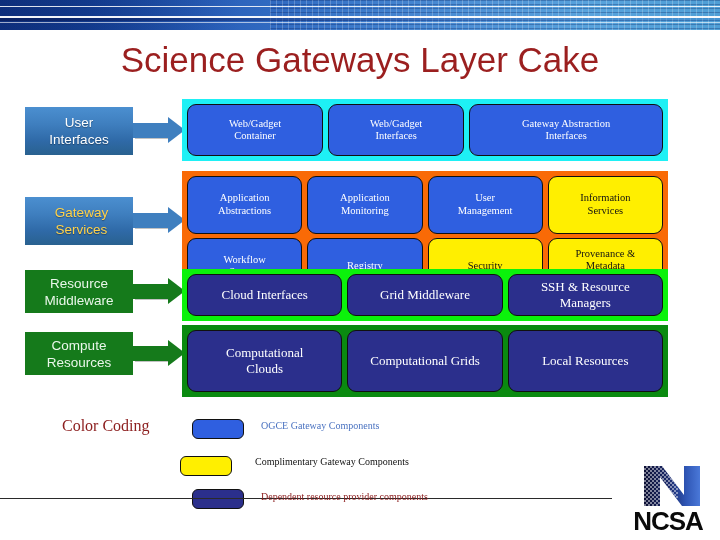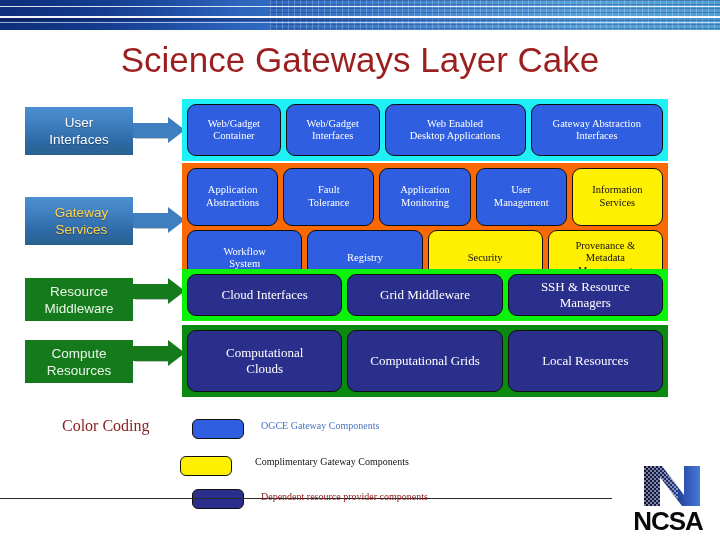--- a/index.html
+++ b/index.html
@@ -86,21 +86,20 @@
   }
   .lbl-blue {
     background: linear-gradient(to bottom, #4b8fd0 0%, #3f7fbf 35%, #2f6aa8 70%, #29618f 100%);
     color: #ffffff;
     text-shadow: 0 1px 1px rgba(0,0,0,0.35);
   }
   .lbl-blue.accent { color: #ffd24a; padding-left: 8px; }
   .lbl-green {
     background: #157a1b;
     color: #eaf7ea;
-    margin-top: 8px;
   }
 
   
   .arrow { position: absolute; }
   .arrow .shaft {
     position: absolute;
     left: 0; top: 6px;
     height: 15px;
   }
   .arrow .head {
@@ -264,47 +263,35 @@
         <div>Web/Gadget</div>
         <div>Container</div>
       </div>
     </div>
     <div class="cell blue" style="flex:1;">
       <div>
         <div>Web/Gadget</div>
         <div>Interfaces</div>
       </div>
     </div>
-    <div class="cell blue" style="flex:1.55;">
-      <div>
-        <div>Web Enabled</div>
-        <div>Desktop Applications</div>
-      </div>
-    </div>
     <div class="cell blue" style="flex:1.45;">
       <div>
         <div>Gateway Abstraction</div>
         <div>Interfaces</div>
       </div>
     </div>
   </div>
 </div>
 
-<div class="band band-orange" style="top:163px; height:129px;">
+<div class="band band-orange" style="top:171px; height:129px;">
   <div class="band-row">
     <div class="cell blue">
       <div>
         <div>Application</div>
         <div>Abstractions</div>
-      </div>
-    </div>
-    <div class="cell blue">
-      <div>
-        <div>Fault</div>
-        <div>Tolerance</div>
       </div>
     </div>
     <div class="cell blue">
       <div>
         <div>Application</div>
         <div>Monitoring</div>
       </div>
     </div>
     <div class="cell blue">
       <div>

